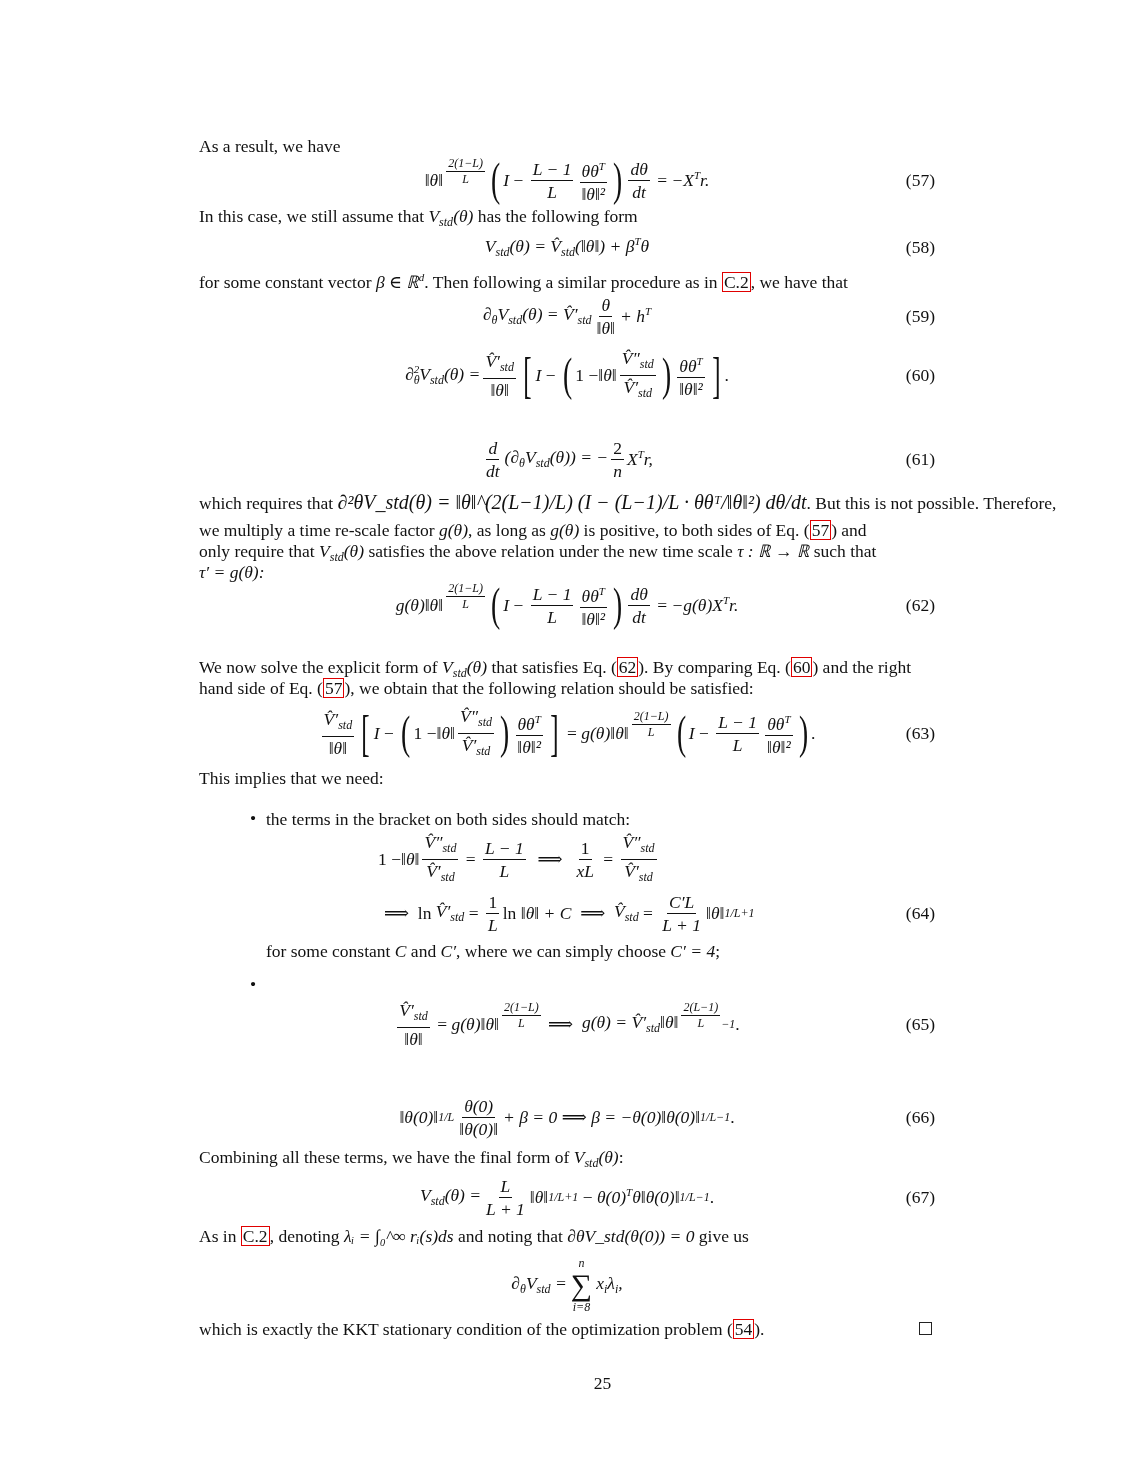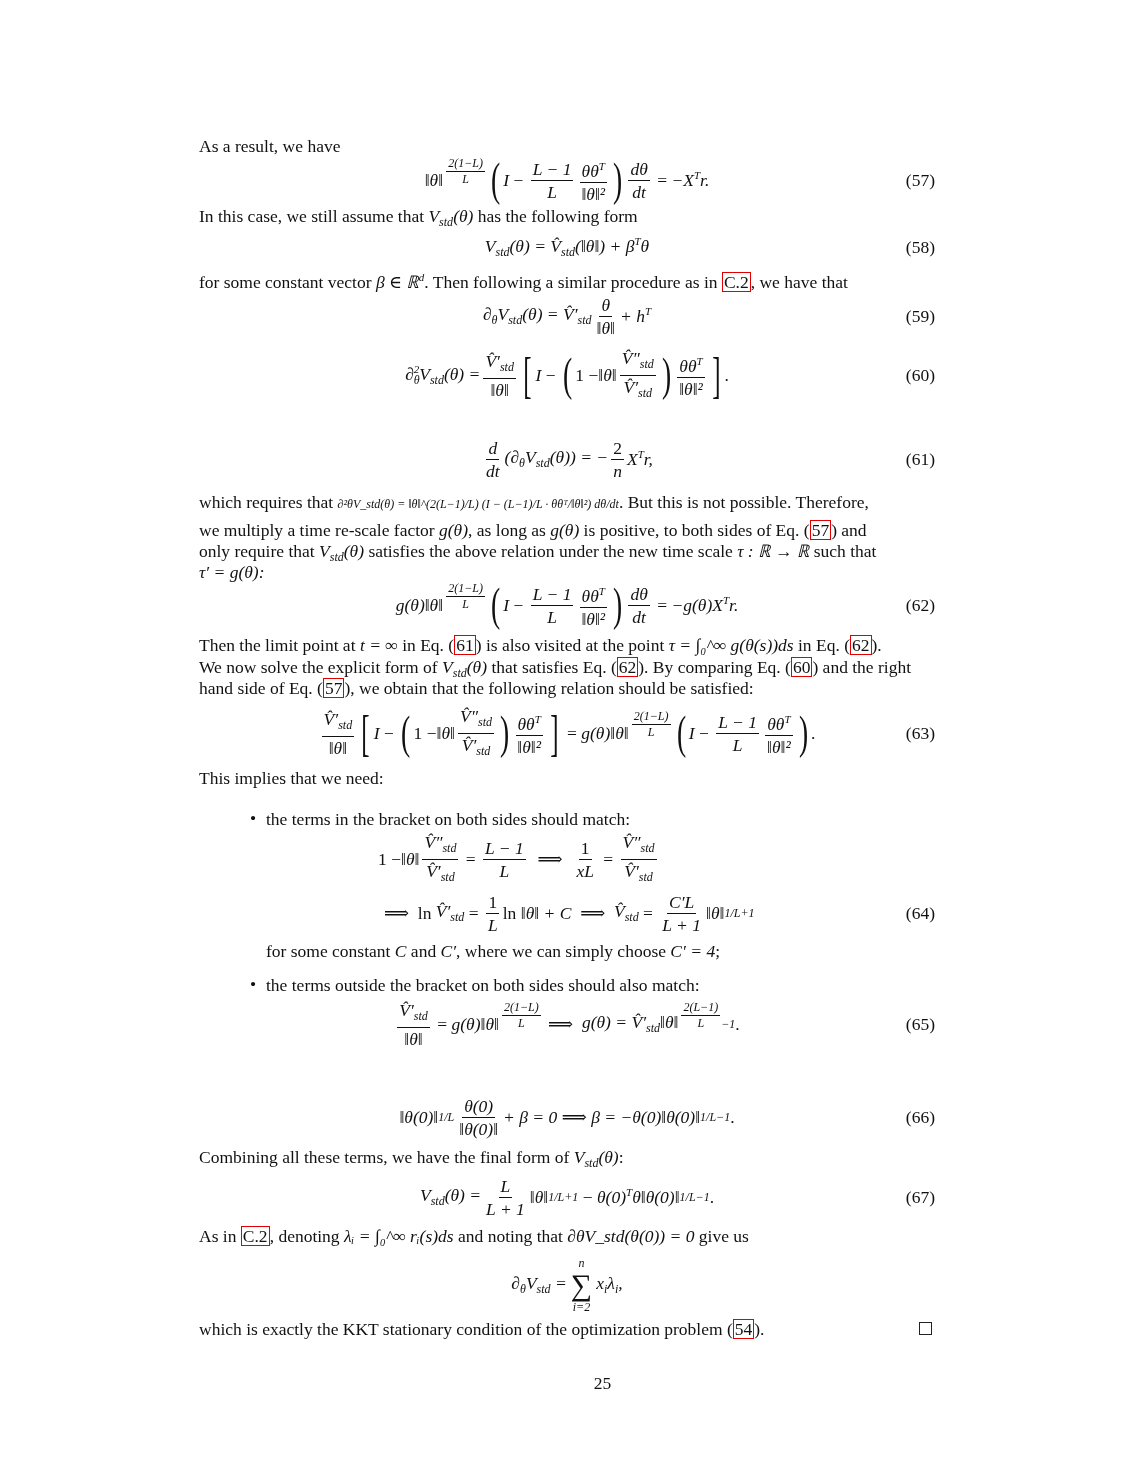--- a/index.html
+++ b/index.html
@@ -102,21 +102,21 @@
       <span class="m">(∂<span class="sub">θ</span>V<span class="sub">std</span>(θ)) = −</span>
       <span class="frac">
         <span class="n">2</span>
         <span class="d m">n</span>
       </span>
       <span class="m">X<sup style="font-size:11px">T</sup>r,</span>
     <span class="eqnum">(61)</span>
   </div>
 
   <div class="line" style="top:491px;height:24px">
-    <span>which requires that </span><span class="m" style="font-size:12px">∂²θV_std(θ) = ‖θ‖^(2(L−1)/L) (I − (L−1)/L · θθᵀ/‖θ‖²) dθ/dt</span><span>. But this is not possible. Therefore,</span>
+    <span>which requires that </span><span class="m" style="font-size:20px">∂²θV_std(θ) = ‖θ‖^(2(L−1)/L) (I − (L−1)/L · θθᵀ/‖θ‖²) dθ/dt</span><span>. But this is not possible. Therefore,</span>
   </div>
   <div class="line" style="top:519px">
     <span>we multiply a time re-scale factor </span><span class="m">g(θ)</span><span>, as long as </span><span class="m">g(θ)</span><span> is positive, to both sides of Eq. (</span><span class="ref">57</span><span>) and</span>
   </div>
   <div class="line m" style="top:561px">τ′ = g(θ):</div>
   <div class="line" style="top:540px">
     <span>only require that </span><span class="m">V<span class="sub">std</span>(θ)</span><span> satisfies the above relation under the new time scale </span><span class="m">τ : ℝ → ℝ</span><span> such that</span>
   </div>
 
   <div class="eq" style="top:580px;height:50px">
@@ -131,23 +131,20 @@
         <span class="n m">θθ<sup style="font-size:11px">T</sup></span>
         <span class="d m">‖θ‖²</span>
       </span><span class="big">)</span>
     <span class="frac">
         <span class="n m">dθ</span>
         <span class="d m">dt</span>
       </span>&nbsp;=&nbsp;<span class="m">−g(θ)X<sup style="font-size:11px">T</sup>r.</span>
     <span class="eqnum">(62)</span>
   </div>
 
-  <div class="line" style="top:634px">
-    <span>Then the limit point at </span><span class="m">t = ∞</span><span> in Eq. (</span><span class="ref">61</span><span>) is also visited at the point </span><span class="m">τ = ∫₀^∞ g(θ(s))ds</span><span> in Eq. (</span><span class="ref">62</span><span>).</span>
-  </div>
   <div class="line" style="top:656px">
     <span>We now solve the explicit form of </span><span class="m">V<span class="sub">std</span>(θ)</span><span> that satisfies Eq. (</span><span class="ref">62</span><span>). By comparing Eq. (</span><span class="ref">60</span><span>) and the right</span>
   </div>
   <div class="line" style="top:677px">
     <span>hand side of Eq. (</span><span class="ref">57</span><span>), we obtain that the following relation should be satisfied:</span>
   </div>
 
   <div class="eq" style="top:702px;height:62px">
     <span class="frac">
         <span class="n m">V̂′<span class="sub">std</span></span>
@@ -205,21 +202,20 @@
         <span class="d m">L + 1</span>
       </span><span class="m">‖θ‖</span><span class="sup" style="vertical-align:10px">1/L+1</span>
     <span class="eqnum">(64)</span>
   </div>
 
   <div class="line" style="top:940px;left:266px">
     <span>for some constant </span><span class="m">C</span><span> and </span><span class="m">C′</span><span>, where we can simply choose </span><span class="m">C′ = 4</span><span>;</span>
   </div>
 
   <div class="bullet" style="top:974px">•</div>
-  <div class="line" style="top:974px;left:266px">the terms outside the bracket on both sides should also match:</div>
 
   <div class="eq" style="top:996px;height:56px">
     <span class="frac">
         <span class="n m">V̂′<span class="sub">std</span></span>
         <span class="d m">‖θ‖</span>
       </span>&nbsp;=&nbsp;<span class="m">g(θ)‖θ‖</span><span class="frac small" style="margin-top:-18px">
         <span class="n m">2(1−L)</span>
         <span class="d m">L</span>
       </span>&nbsp;⟹&nbsp;&nbsp;<span class="m">g(θ) = V̂′<span class="sub">std</span>‖θ‖</span><span class="frac small" style="margin-top:-18px">
         <span class="n m">2(L−1)</span>
@@ -251,21 +247,21 @@
 
   <div class="line" style="top:1225px">
     <span>As in </span><span class="ref">C.2</span><span>, denoting </span><span class="m">λᵢ = ∫₀^∞ rᵢ(s)ds</span><span> and noting that </span><span class="m">∂θV_std(θ(0)) = 0</span><span> give us</span>
   </div>
 
   <div class="eq" style="top:1256px;height:58px">
     <span class="m">∂<span class="sub">θ</span>V<span class="sub">std</span> =</span>
     <span class="sumop">
         <span class="lim">n</span>
         <span class="sig">∑</span>
-        <span class="lim">i=2</span>
+        <span class="lim">i=8</span>
       </span>
     <span class="m">x<span class="sub">i</span>λ<span class="sub">i</span>,</span>
   </div>
 
   <div class="line" style="top:1318px">
     <span>which is exactly the KKT stationary condition of the optimization problem (</span><span class="ref">54</span><span>).</span>
   </div>
   <div class="qed" style="top:1322px"></div>
 
   <div class="pagenum" style="top:1373px">25</div>

